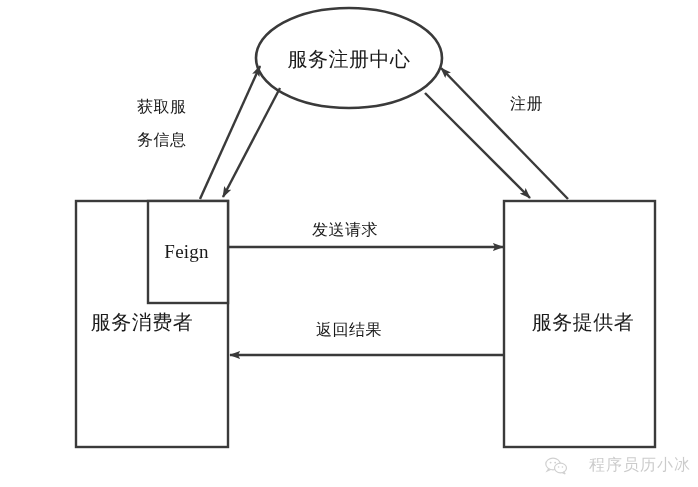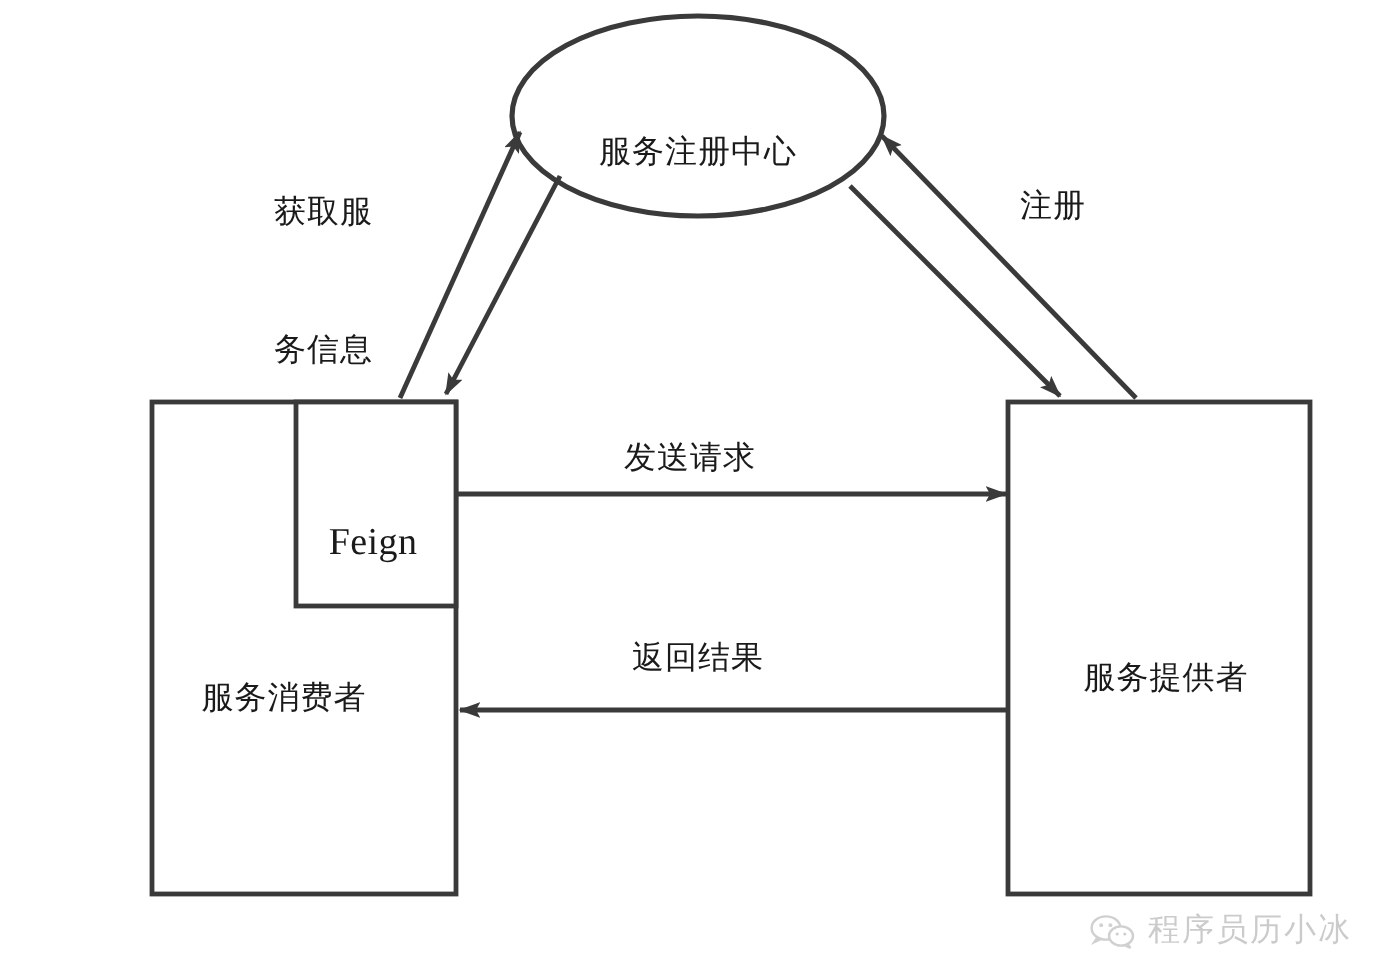--- a/index.html
+++ b/index.html
@@ -26,41 +26,41 @@
   }
   .node-label {
     position: absolute;
     color: #1a1a1a;
     font-family: "Liberation Sans", "DejaVu Sans", sans-serif;
     white-space: nowrap;
     text-align: center;
     line-height: 1.28;
     letter-spacing: 0.5px;
   }
-  .cjk-18 { font-size: 16px; margin-top: 20px; }
+  .cjk-18 { font-size: 20px; }
   .feign-label {
     font-family: "Liberation Serif", "DejaVu Serif", serif;
     font-size: 19px;
     letter-spacing: 0.2px;
   }
   .edge-label {
     position: absolute;
     color: #1a1a1a;
     font-size: 16px;
     white-space: nowrap;
     line-height: 1.45;
     letter-spacing: 0.5px;
   }
   #watermark {
     position: absolute;
     left: 545px;
     top: 455px;
     display: flex;
     align-items: center;
-    gap: 5px;
+    gap: 20px;
     opacity: 0.30;
     justify-content: space-between;
   }
   #watermark .wm-text {
     font-size: 16px;
     color: #555555;
     letter-spacing: 1px;
     white-space: nowrap;
   }
   .wechat-glyph {
@@ -97,28 +97,28 @@
 
     <line x1="425" y1="93" x2="530" y2="198" stroke="#3a3a3a" stroke-width="2.4" marker-end="url(#arrowhead)"></line>
 
     <line x1="229" y1="247" x2="503" y2="247" stroke="#3a3a3a" stroke-width="2.4" marker-end="url(#arrowhead)"></line>
 
     <line x1="503" y1="355" x2="230" y2="355" stroke="#3a3a3a" stroke-width="2.4" marker-end="url(#arrowhead)"></line>
   </svg>
 
   <div class="node-label cjk-18" style="left:260px; top:47px; width:178px;">服务注册中心</div>
 
-  <div class="node-label feign-label" style="left:148px; top:240px; width:77px;margin-top:20px;">Feign</div>
+  <div class="node-label feign-label" style="left:148px; top:240px; width:77px;">Feign</div>
 
-  <div class="node-label cjk-18" style="left:76px; top:320px; width:132px;">服务消费者</div>
+  <div class="node-label cjk-18" style="left:76px; top:310px; width:132px;">服务消费者</div>
 
   <div class="node-label cjk-18" style="left:504px; top:310px; width:158px;">服务提供者</div>
 
   <div class="edge-label" style="left:137px; top:95px;">获取服</div>
-  <div class="edge-label" style="left:137px; top:128px;margin-top:36px;">务信息</div>
+  <div class="edge-label" style="left:137px; top:128px;">务信息</div>
 
   <div class="edge-label" style="left:510px; top:92px;">注册</div>
 
   <div class="edge-label" style="left:316px; top:318px;">返回结果</div>
 
   <div class="edge-label" style="left:312px; top:218px;">发送请求</div>
 
   <div id="watermark">
     <svg class="wechat-glyph" viewBox="0 0 24 20">
       <ellipse cx="8" cy="8" rx="7.2" ry="5.8" fill="none" stroke="#666666" stroke-width="1.2"></ellipse>

